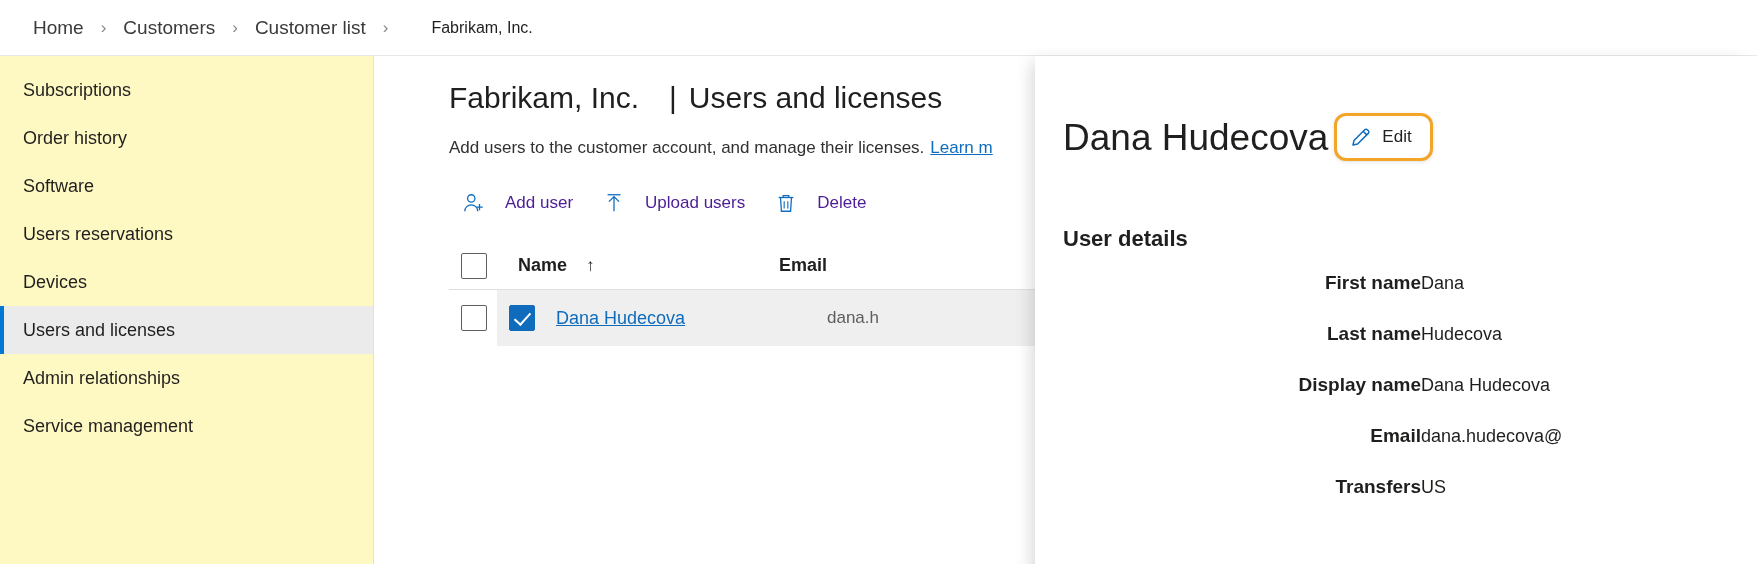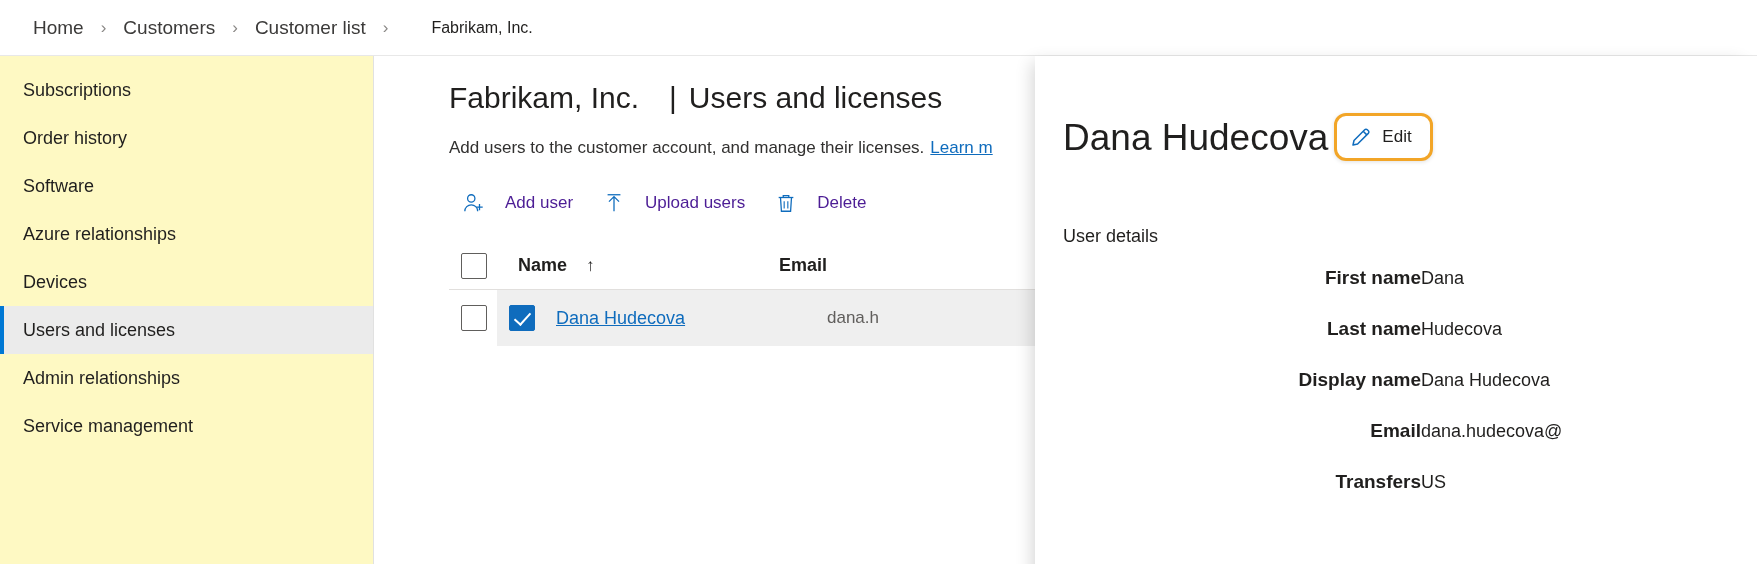--- a/index.html
+++ b/index.html
@@ -209,22 +209,22 @@
     margin-left:6px;
     display:flex;
     align-items:center;
     gap:9px;
     background:#fff;
     box-shadow:0 1px 4px rgba(0,0,0,.12);
   }
   .edit-label { font-size:17px; color:#201f1e; }
   .dp-section {
     margin-top:60px;
-    font-size:18px;
-    font-weight:400;
+    font-size:22px;
+    font-weight:700;
     color:#201f1e;
   }
   .dp-rows { margin-top:20px; }
   .dp-row {
     display:flex;
     align-items:baseline;
     height:51px;
   }
   .dp-label {
     width:358px;
@@ -259,21 +259,21 @@
     <div class="side-item">
       <span>Subscriptions</span>
     </div>
     <div class="side-item">
       <span>Order history</span>
     </div>
     <div class="side-item">
       <span>Software</span>
     </div>
     <div class="side-item">
-      <span>Azure relationships</span>
+      <span>Users reservations</span>
     </div>
     <div class="side-item">
       <span>Devices</span>
     </div>
     <div class="side-item selected">
       <span>Users and licenses</span>
     </div>
     <div class="side-item">
       <span>Admin relationships</span>
     </div>

